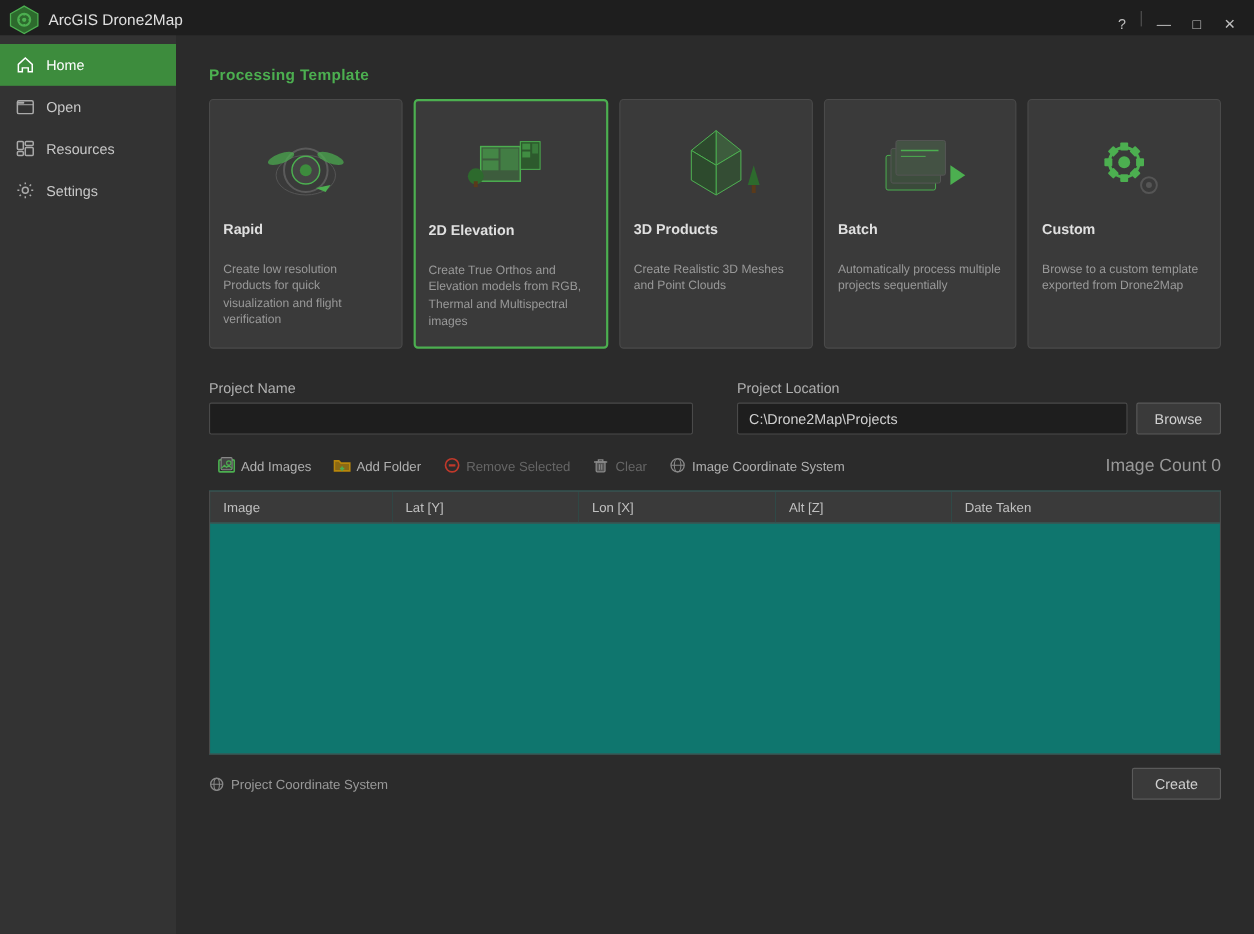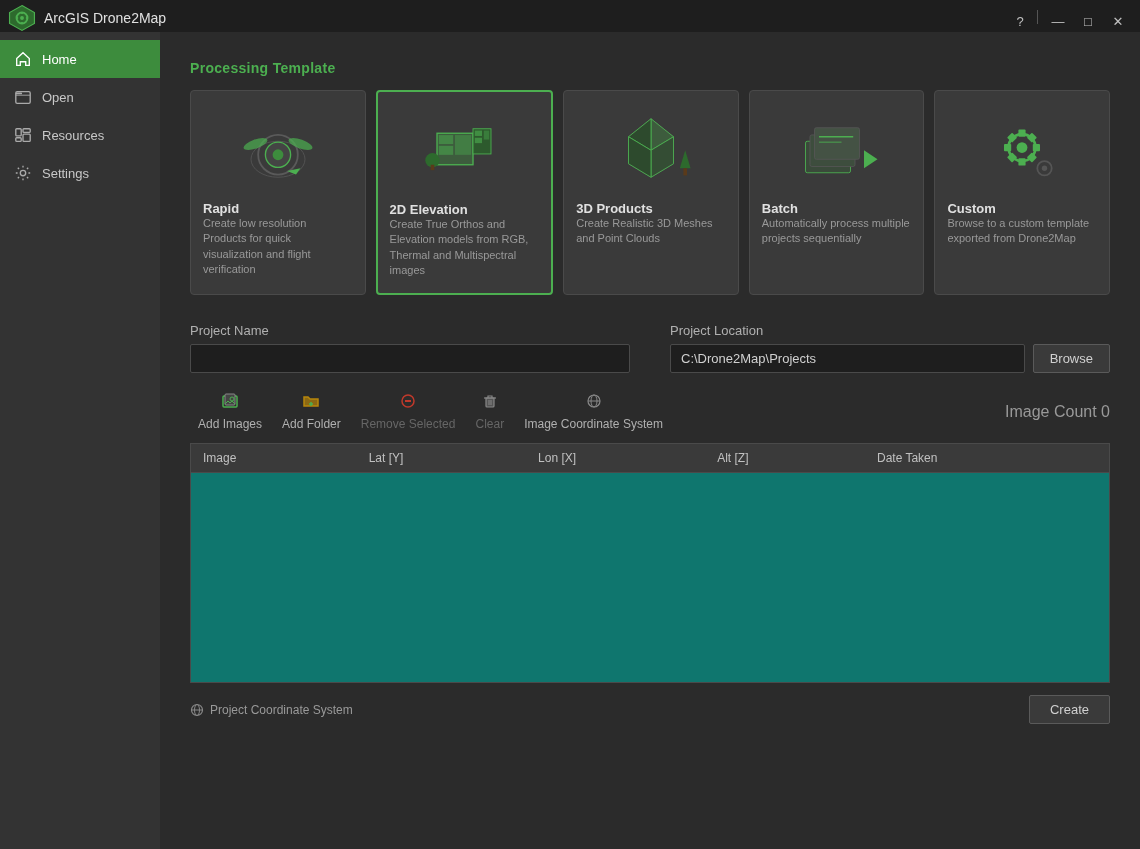--- a/index.html
+++ b/index.html
@@ -141,21 +141,21 @@
       height: 90px;
       display: flex;
       align-items: center;
       justify-content: center;
       margin-bottom: 8px;
     }
     .card-title {
       font-size: 13px;
       font-weight: 600;
       color: #e0e0e0;
-      margin-bottom: 0;
+      margin-bottom: 22px;
     }
     .card-desc {
       font-size: 11px;
       color: #999;
       line-height: 1.4;
     }
 
     
     .illus-svg {
       width: 90px;
@@ -225,21 +225,20 @@
       display: flex;
       align-items: center;
       gap: 5px;
       background: transparent;
       border: none;
       color: #b0b0b0;
       font-size: 12px;
       cursor: pointer;
       padding: 4px 8px;
       border-radius: 2px;
-      flex-direction: column;
     }
     .tool-btn.disabled { color: #666; cursor: default; }
     .tool-btn-icon {
       font-size: 14px;
     }
     .image-count {
       margin-left: auto;
       font-size: 16px;
       color: #999;
     }

